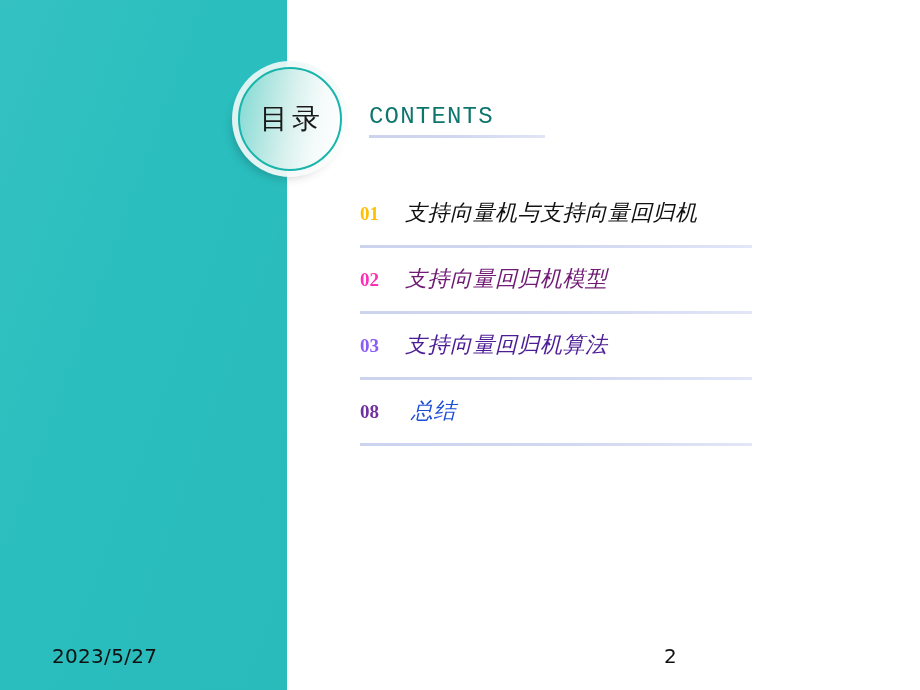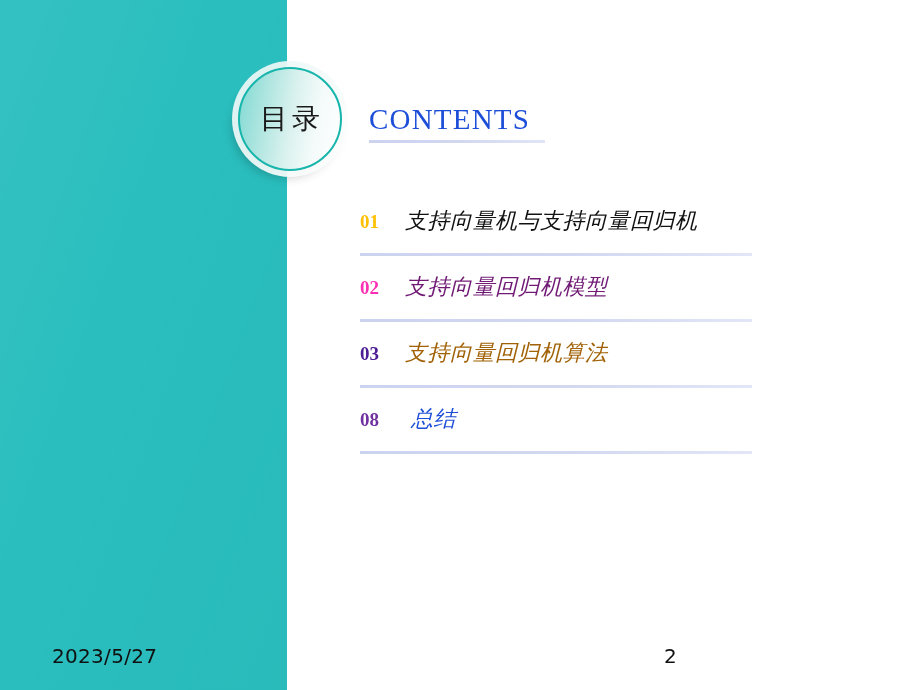--- a/index.html
+++ b/index.html
@@ -92,42 +92,41 @@
   }
 
   
   #contents-heading {
     position: absolute;
     left: 369px;
     top: 105px;
     width: 300px;
   }
   #contents-title {
-    font-family: Liberation Serif, serif;
-    font-size: 29px;
-    color: #1d4ed8;
+    font-family: Liberation Mono, monospace;
+    font-size: 24px;
+    color: #0f766e;
     letter-spacing: 1.2px;
     line-height: 1;
     white-space: nowrap;
   }
   #contents-rule {
     margin-top: 6px;
     width: 176px;
     height: 3px;
     background: linear-gradient(90deg, #c9d0ee 0%, #ced5f0 50%, #dfe3f5 100%);
     opacity: 0.95;
   }
 
   
   #contents-list {
     position: absolute;
     left: 360px;
     top: 202px;
     width: 392px;
-    margin-top: 8px;
   }
   .toc-row {
     position: relative;
     height: 66px;
   }
   .toc-line {
     display: flex;
     align-items: baseline;
     height: 40px;
   }
@@ -210,22 +209,22 @@
     <div class="toc-row">
       <div class="toc-line">
         <span class="toc-num" style="color:#ff2fb5">02</span>
         <span class="toc-text" style="color:#701a75">支持向量回归机模型</span>
       </div>
       <div class="toc-sep"></div>
     </div>
 
     <div class="toc-row">
       <div class="toc-line">
-        <span class="toc-num" style="color:#4c1d95">03</span>
-        <span class="toc-text" style="color:#a16207">支持向量回归机算法</span>
+        <span class="toc-num" style="color:#8b5cf6">03</span>
+        <span class="toc-text" style="color:#4c1d95">支持向量回归机算法</span>
       </div>
       <div class="toc-sep"></div>
     </div>
 
     <div class="toc-row">
       <div class="toc-line">
         <span class="toc-num" style="color:#7030a0">08</span>
         <span class="toc-text" style="color:#1d4ed8; padding-left:6px">总结</span>
       </div>
       <div class="toc-sep"></div>

